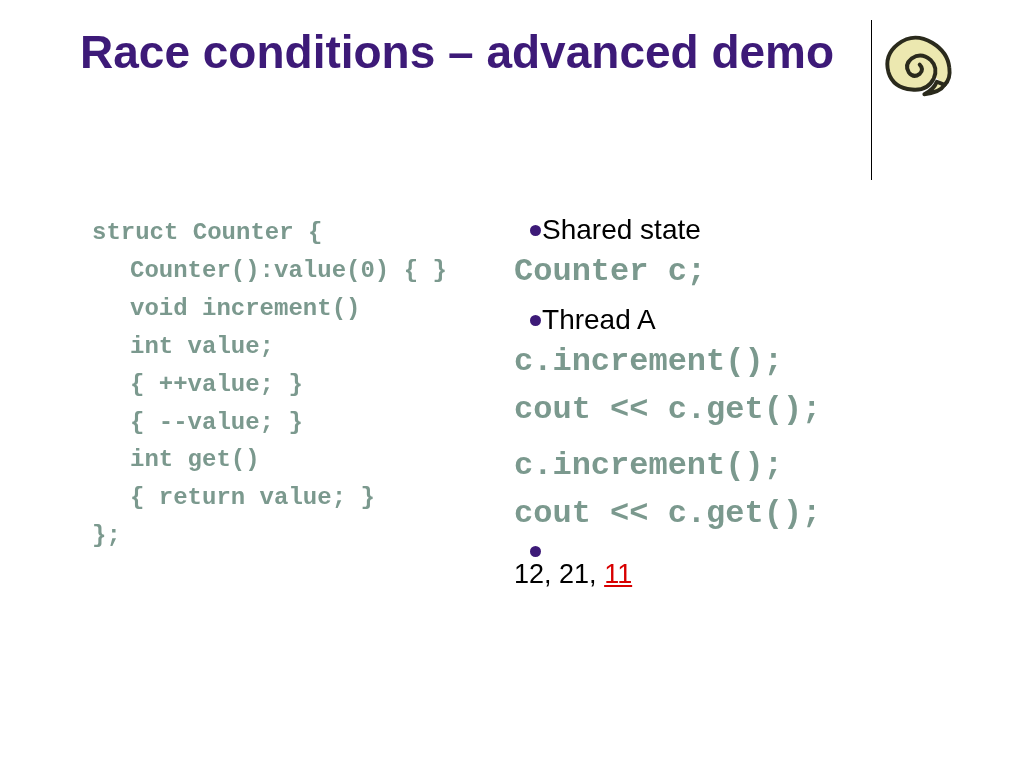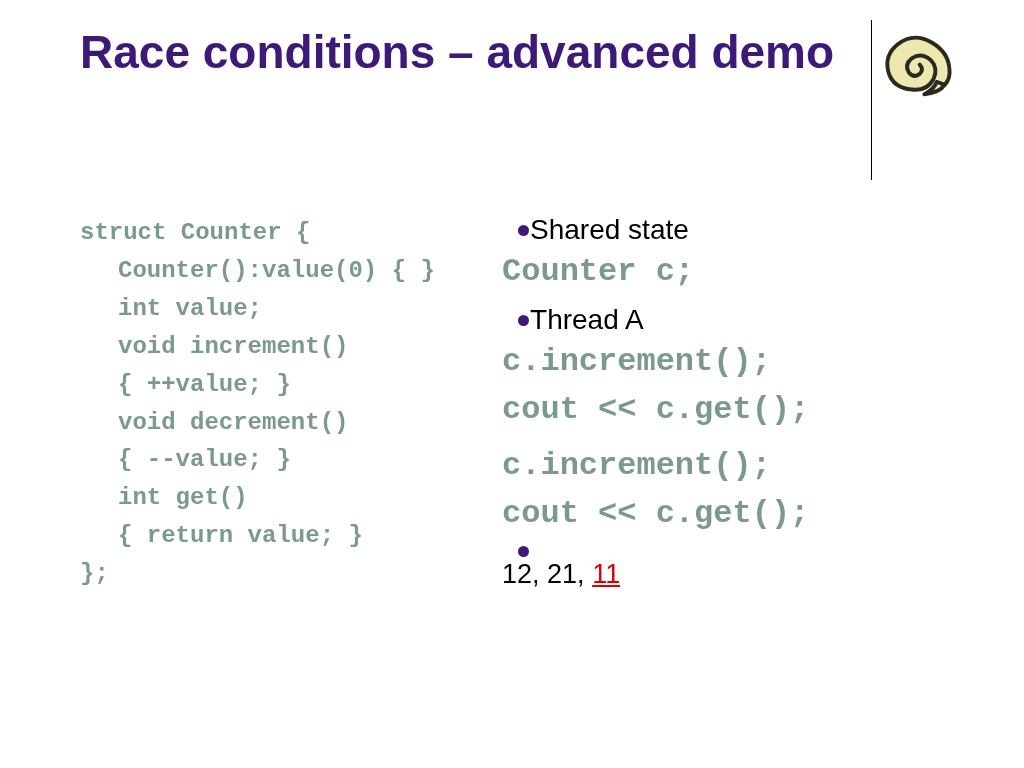--- a/index.html
+++ b/index.html
@@ -41,20 +41,21 @@
   .columns {
     display: flex;
     margin-top: 34px;
     gap: 10px;
   }
   .col {
     flex: 1;
   }
   .col-left {
     flex: 0 0 46%;
+    margin-left: 12px;
   }
   .col-right {
     flex: 0 0 50%;
     padding-left: 10px;
   }
   .code {
     font-family: "Courier New", Courier, monospace;
     color: #7b998e;
     font-size: 24px;
     font-weight: bold;
@@ -111,24 +112,23 @@
       </svg>
     </div>
   </div>
 
   <div class="columns">
 
     <div class="col col-left">
       <div class="code">
         <div>struct Counter {</div>
         <div class="indent">Counter():value(0) { }</div>
+        <div class="indent">void increment()</div>
         <div class="indent">int value;</div>
-        <div class="indent">void increment()</div>
         <div class="indent">{ ++value; }</div>
-        <div class="indent">void decrement()</div>
         <div class="indent">{ --value; }</div>
         <div class="indent">int get()</div>
         <div class="indent">{ return value; }</div>
         <div>};</div>
       </div>
     </div>
 
     <div class="col col-right">
 
       <div class="bullet-row">

